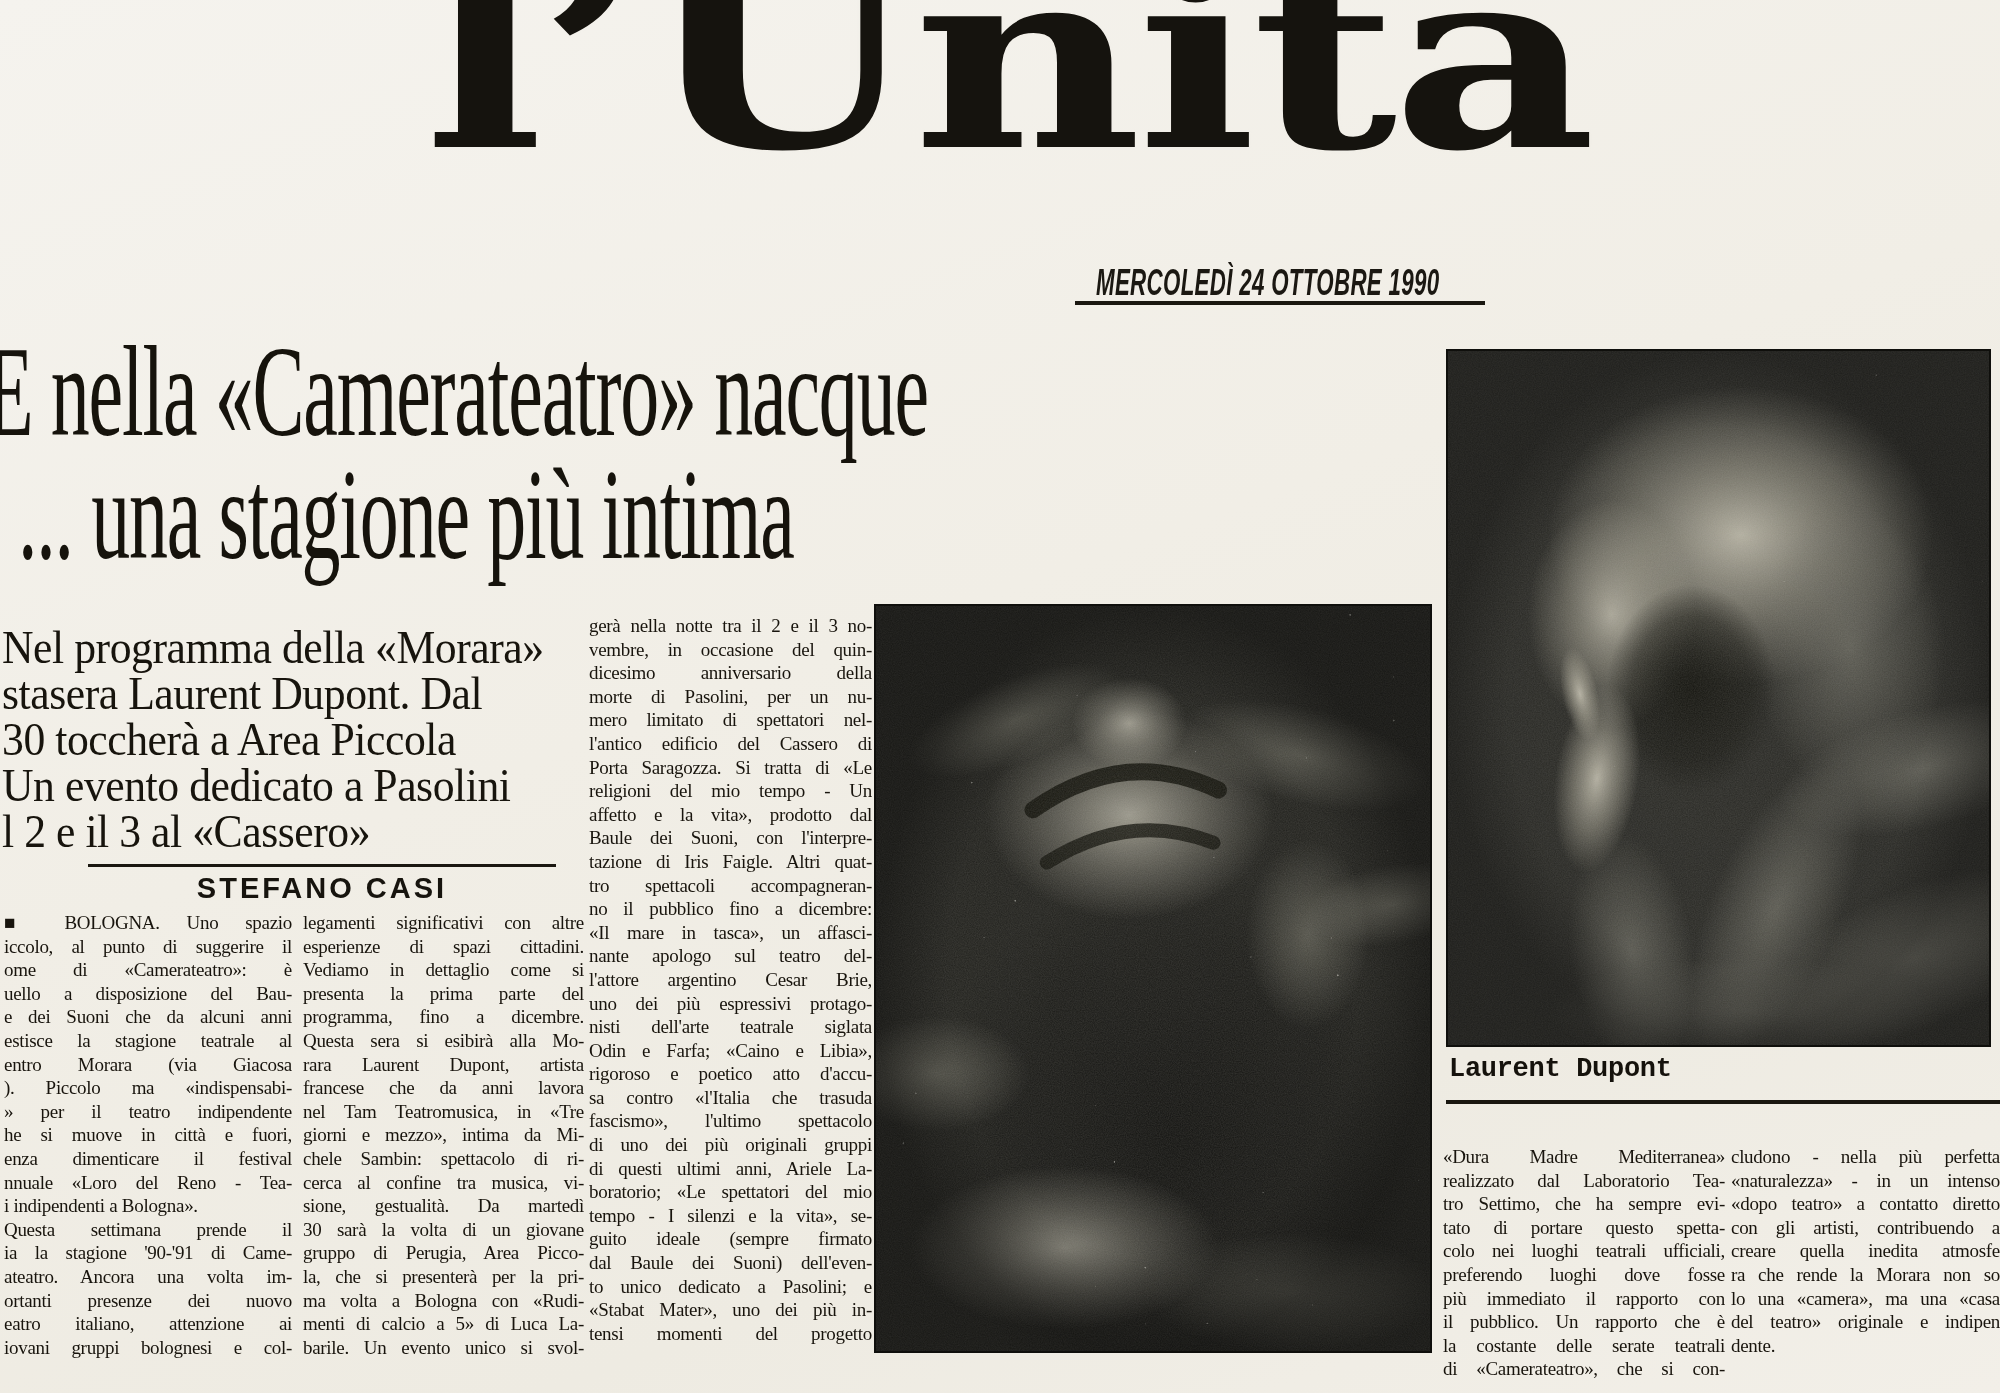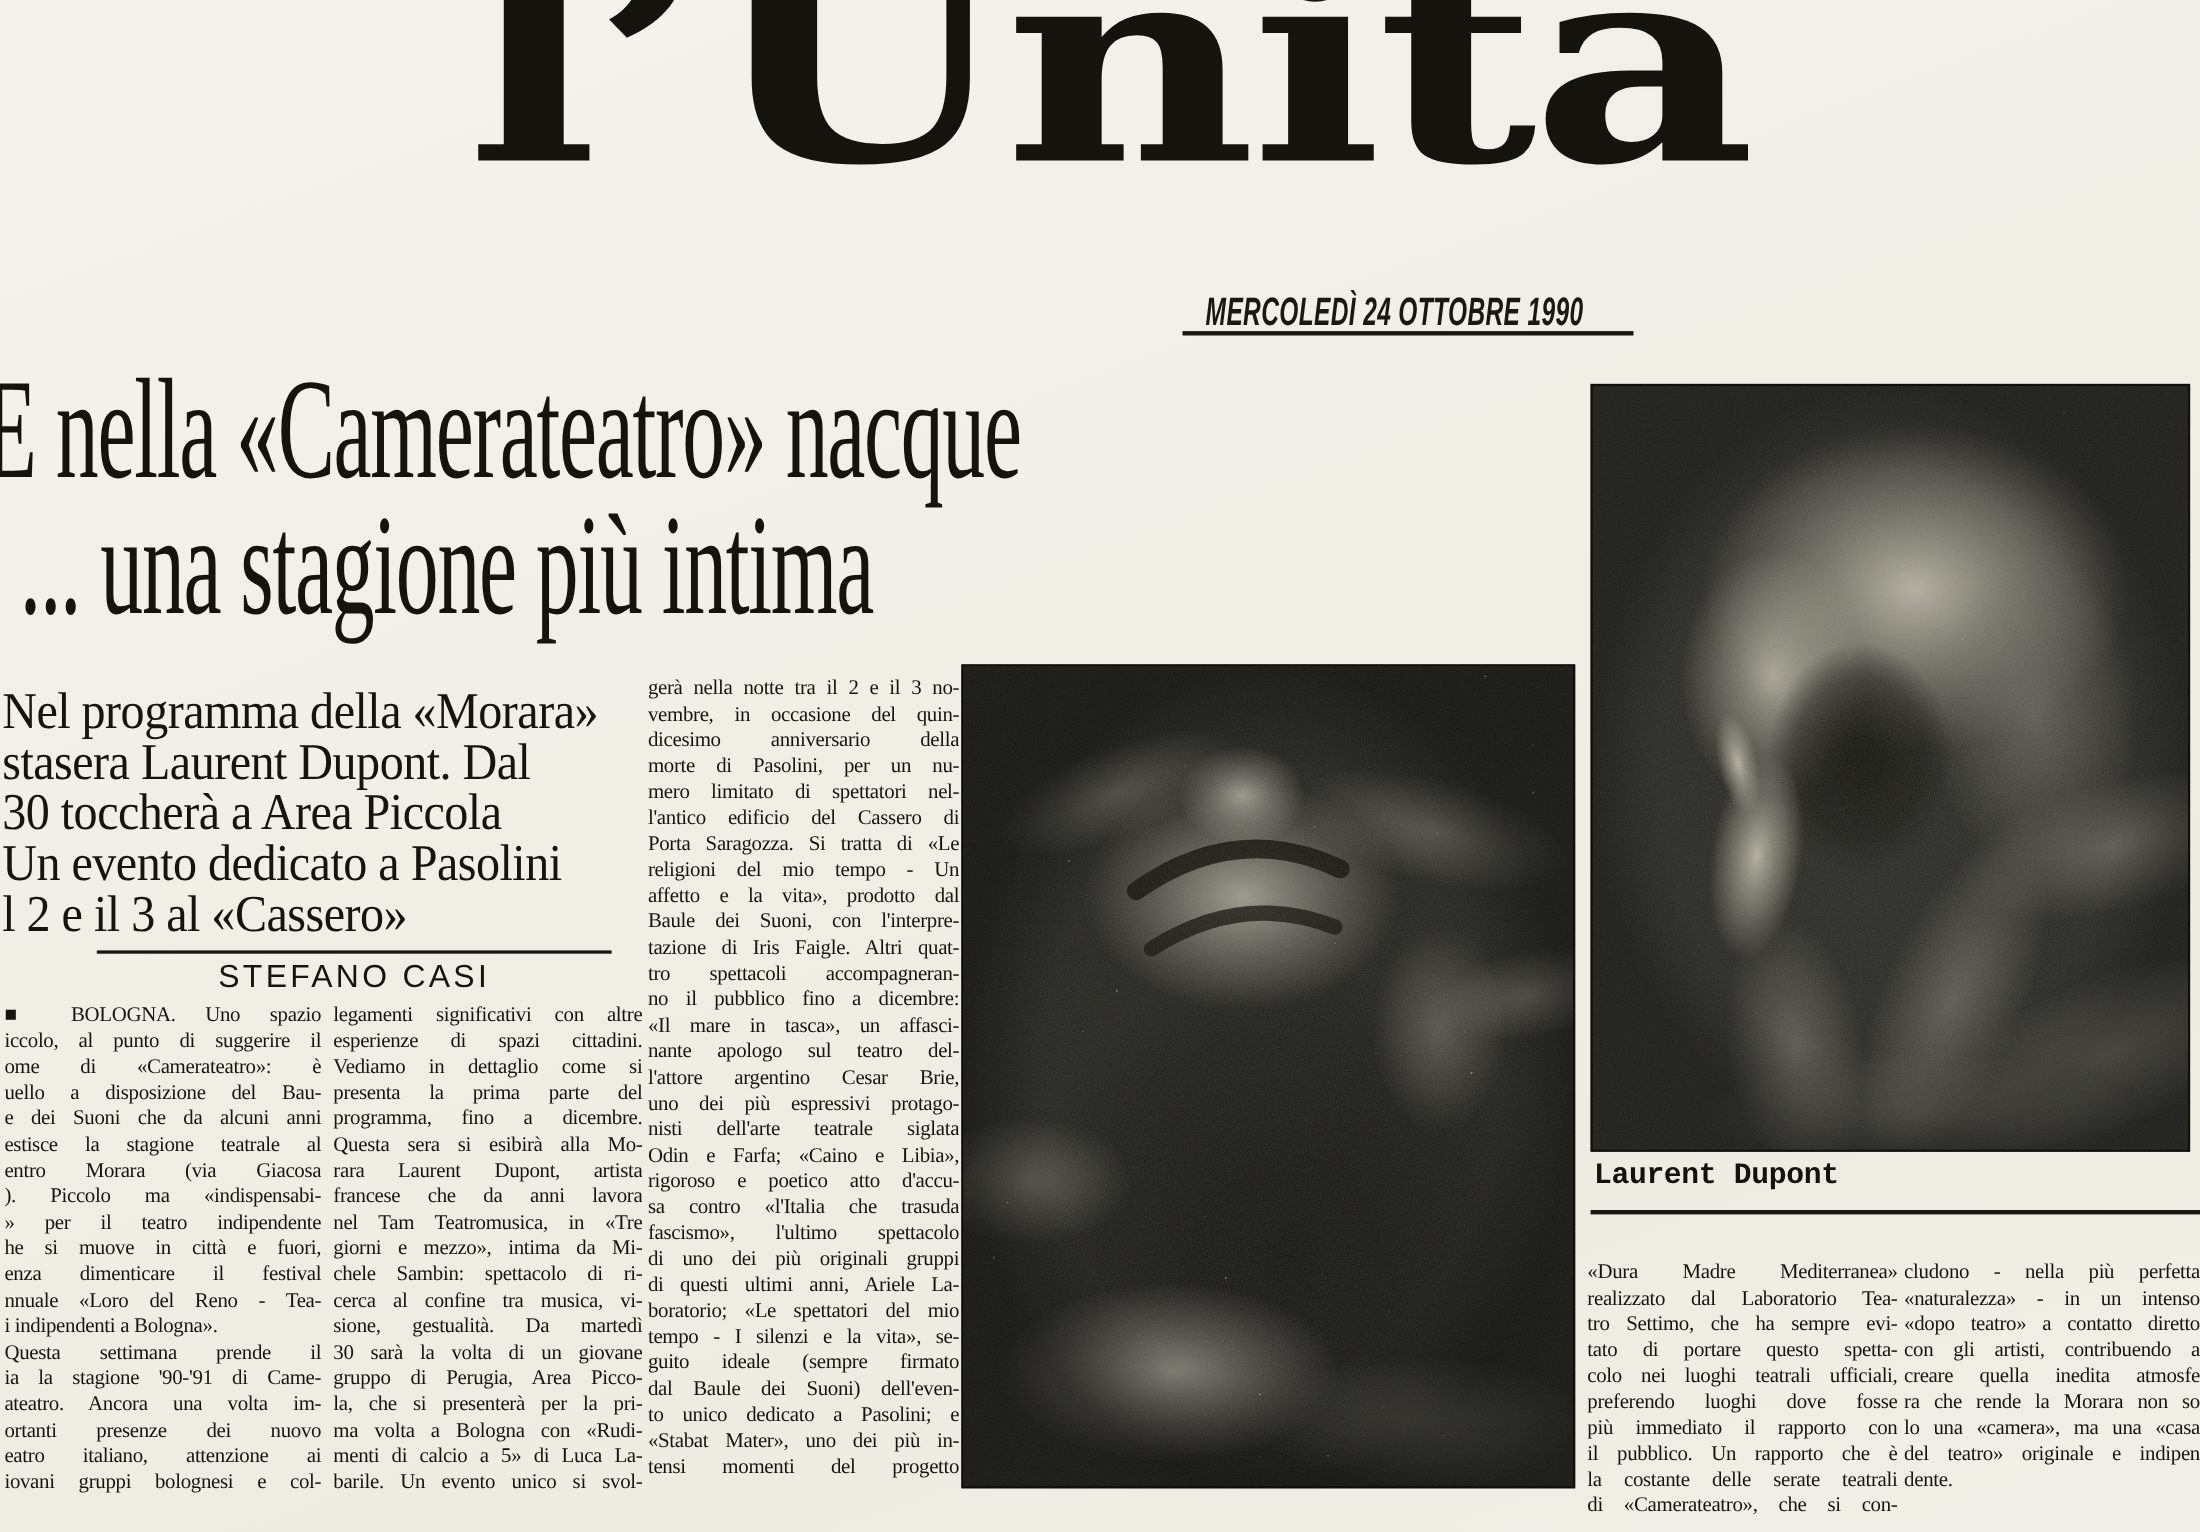--- a/index.html
+++ b/index.html
@@ -33,21 +33,21 @@
   .hl2{left:18px;  top:449px;}
   
   .deck{
     position:absolute; left:2px; top:624px; width:640px;
     font-size:47px; line-height:46px; letter-spacing:-.5px; color:#17140d;
     transform:scaleX(.93); transform-origin:0 0; white-space:nowrap;
   }
   
   .byline{
     position:absolute; left:88px; top:872px; width:468px; text-align:center;
-    font-family:"Liberation Sans", sans-serif; font-weight:normal; font-size:29px;
+    font-family:"Liberation Sans", sans-serif; font-weight:bold; font-size:29px;
     letter-spacing:3px; color:#17140e; white-space:nowrap;
   }
   
   .col{position:absolute; font-size:19px; letter-spacing:-.3px; color:#18140d;}
   .line{
     height:23.6px; overflow:hidden; white-space:nowrap;
     text-align:justify; text-align-last:justify; text-justify:inter-word;
   }
   .line.flush{text-align-last:left;}
   #col1{left:4px;    top:912px;  width:288px;}

